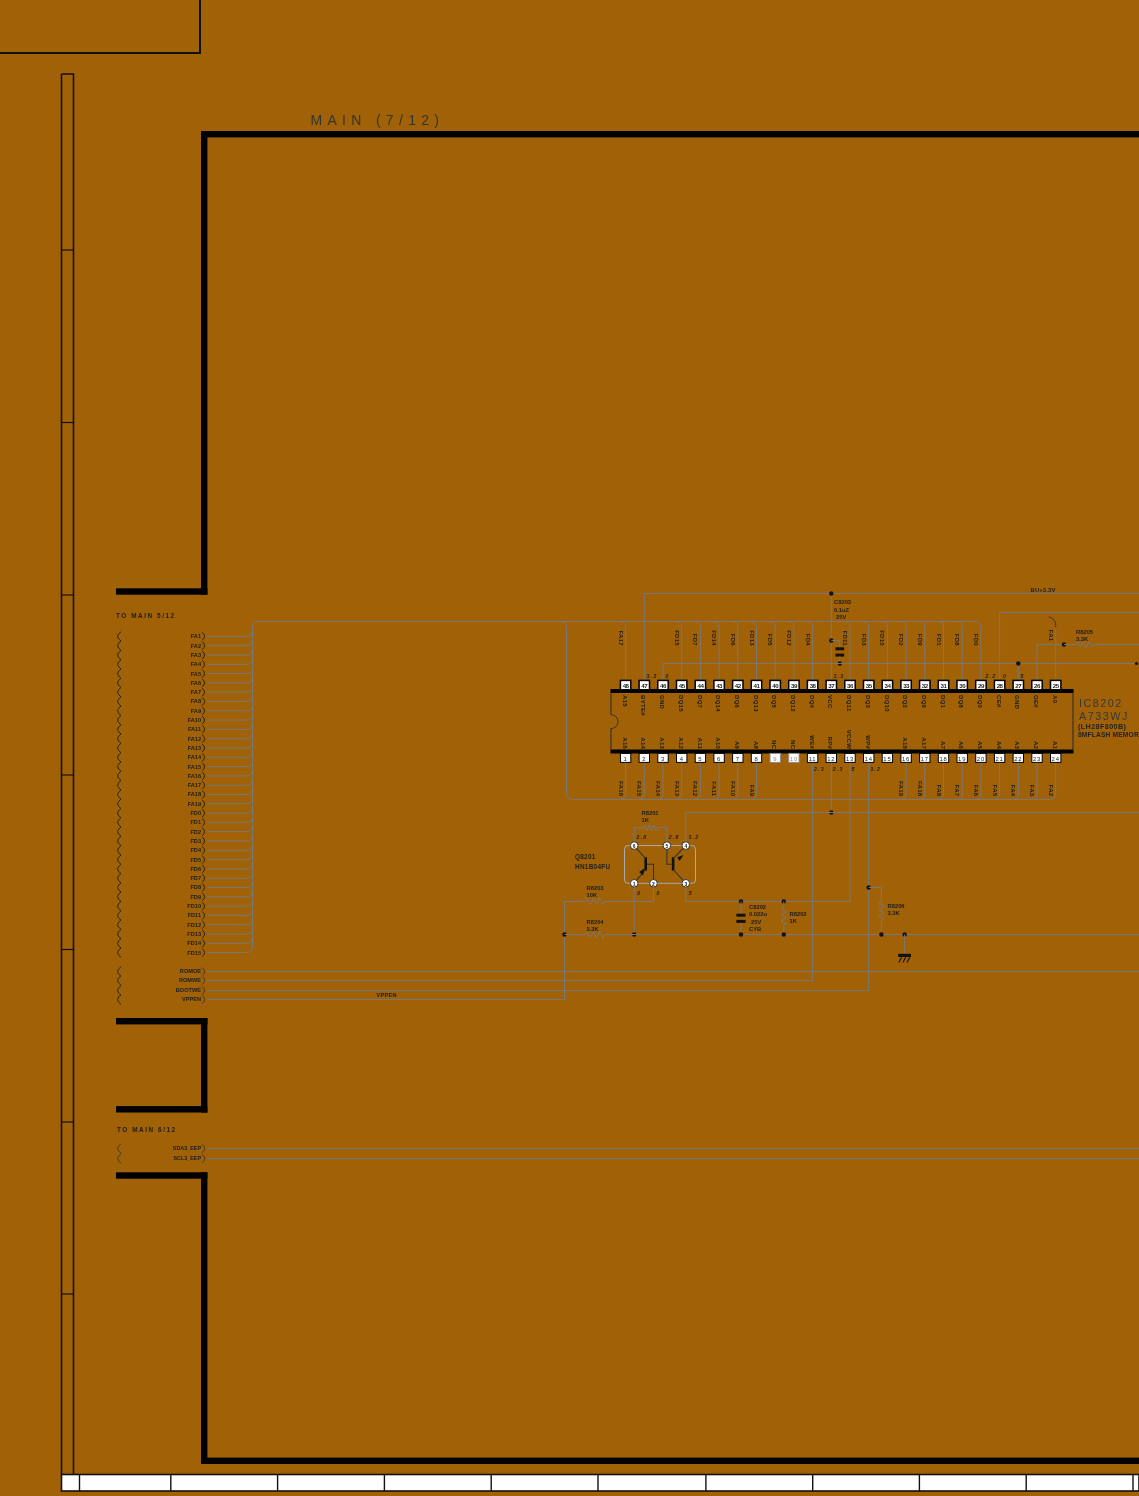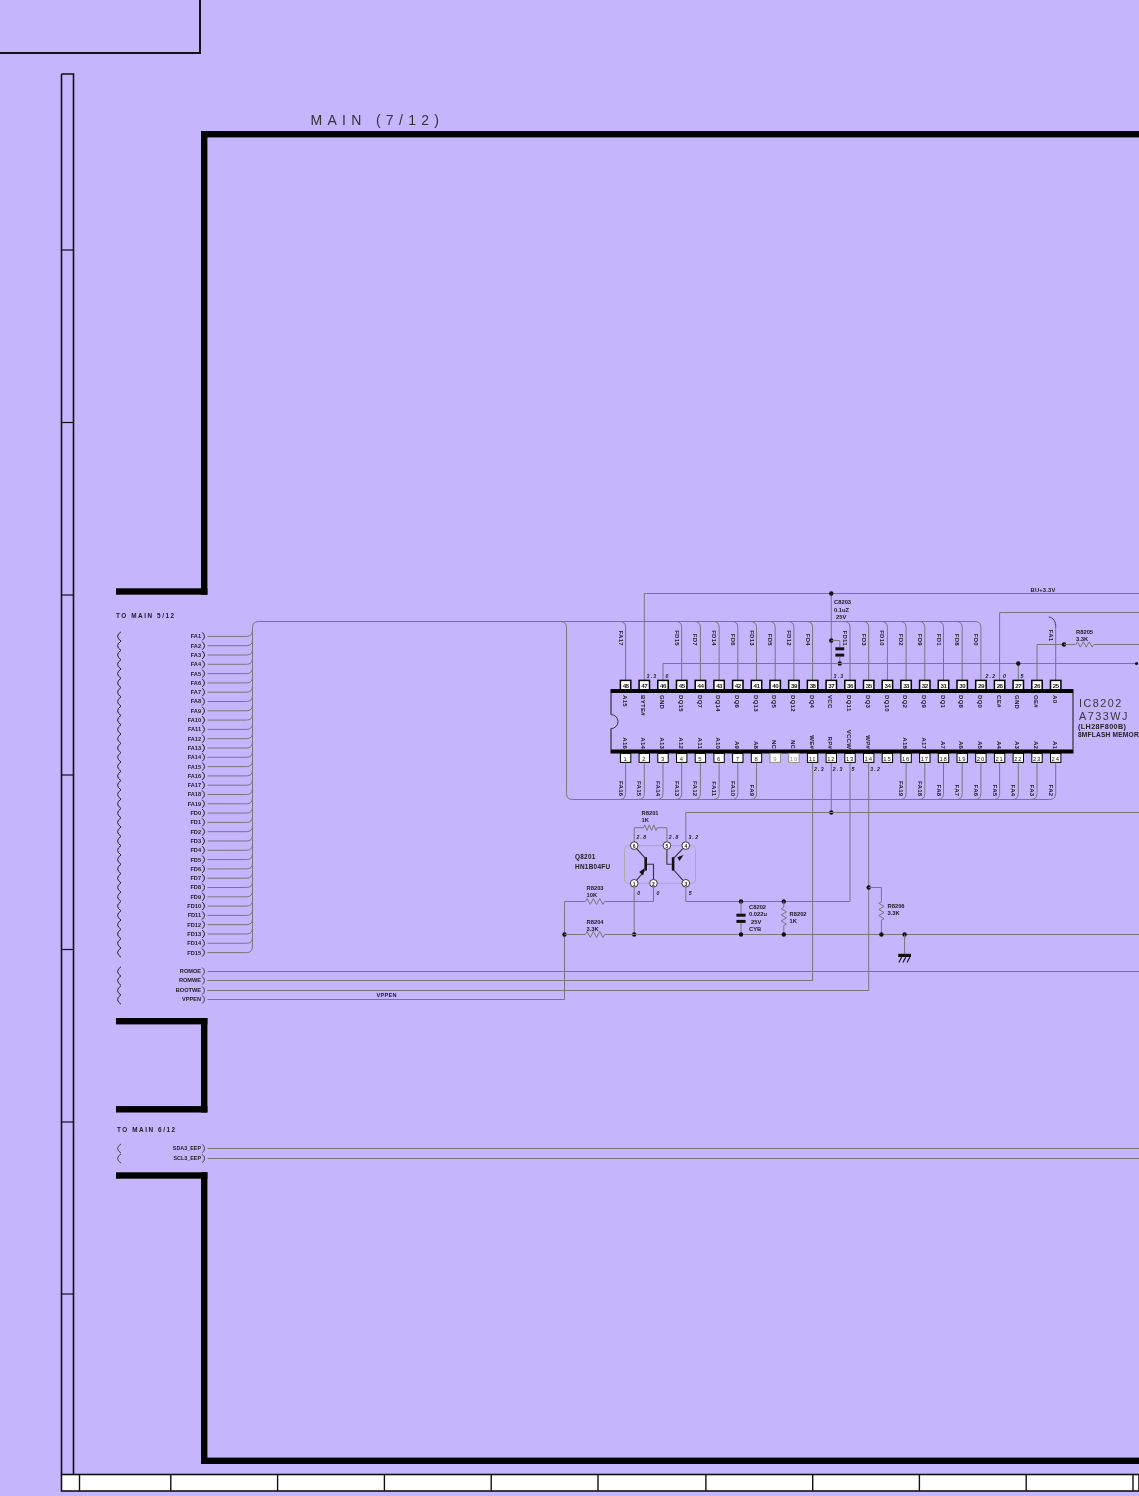--- a/index.html
+++ b/index.html
@@ -1,17 +1,17 @@
 <!DOCTYPE html>
 <html><head>
 <meta charset="utf-8">
 <style>
 html,body{margin:0;padding:0;background:#fff;-webkit-font-smoothing:antialiased;}
 text{-webkit-font-smoothing:antialiased;}
-#page{position:relative;width:1139px;height:1496px;background:#c4b5fd;overflow:hidden;}
+#page{position:relative;width:1139px;height:1496px;background:#a16207;overflow:hidden;}
 </style>
 </head>
 <body>
 
 <div id="page">
 <svg width="1139" height="1496" viewBox="0 0 1139 1496">
 
 <path d="M 200 0 L 200 53 L 0 53" stroke="#111" stroke-width="2" fill="none"></path>
 
 <path d="M 61.5 74 L 73.5 74 L 73.5 1474 M 61.5 74 L 61.5 1474" stroke="#111" stroke-width="1.6" fill="none"></path>

